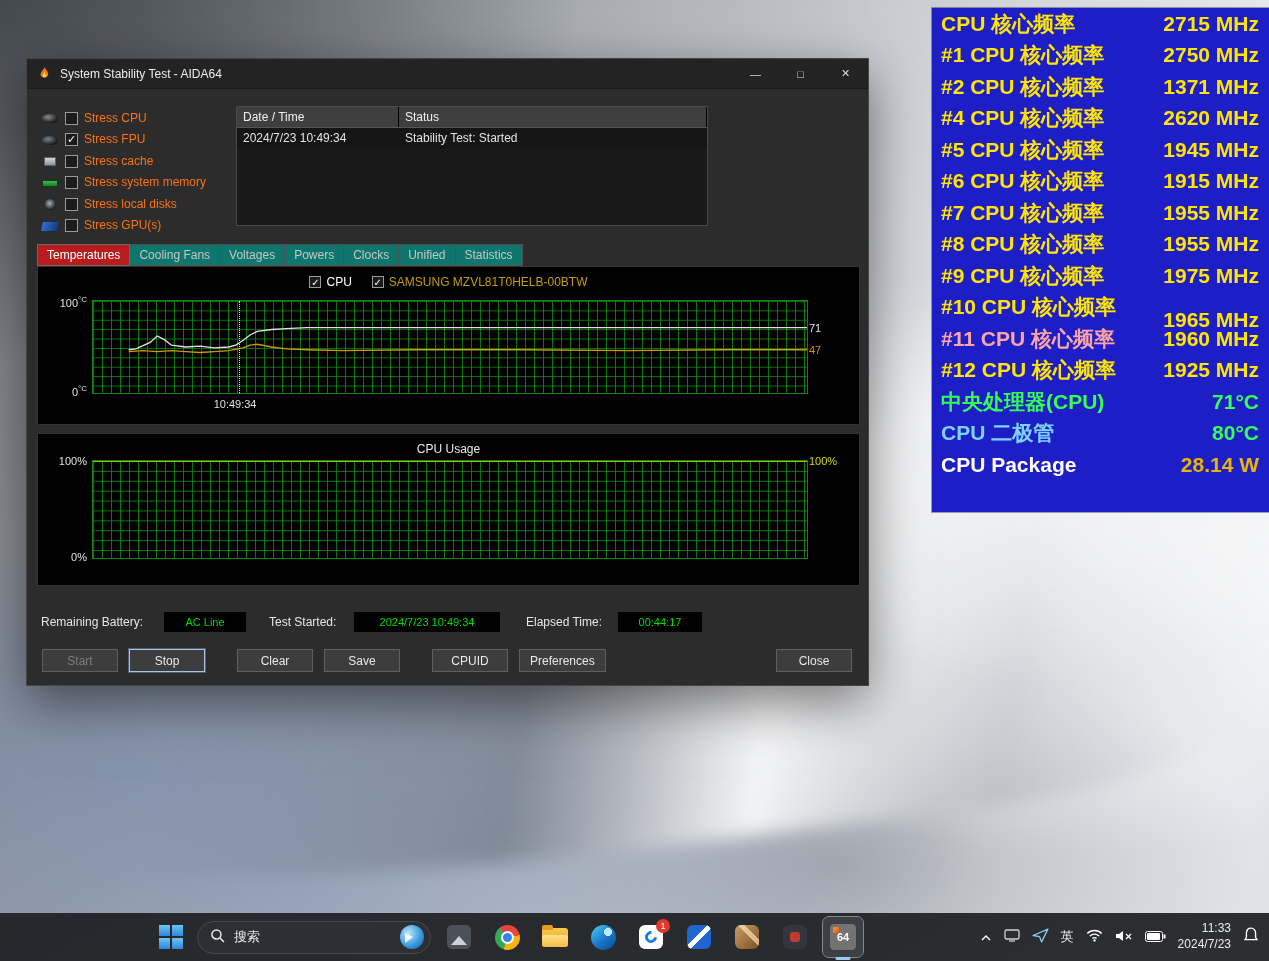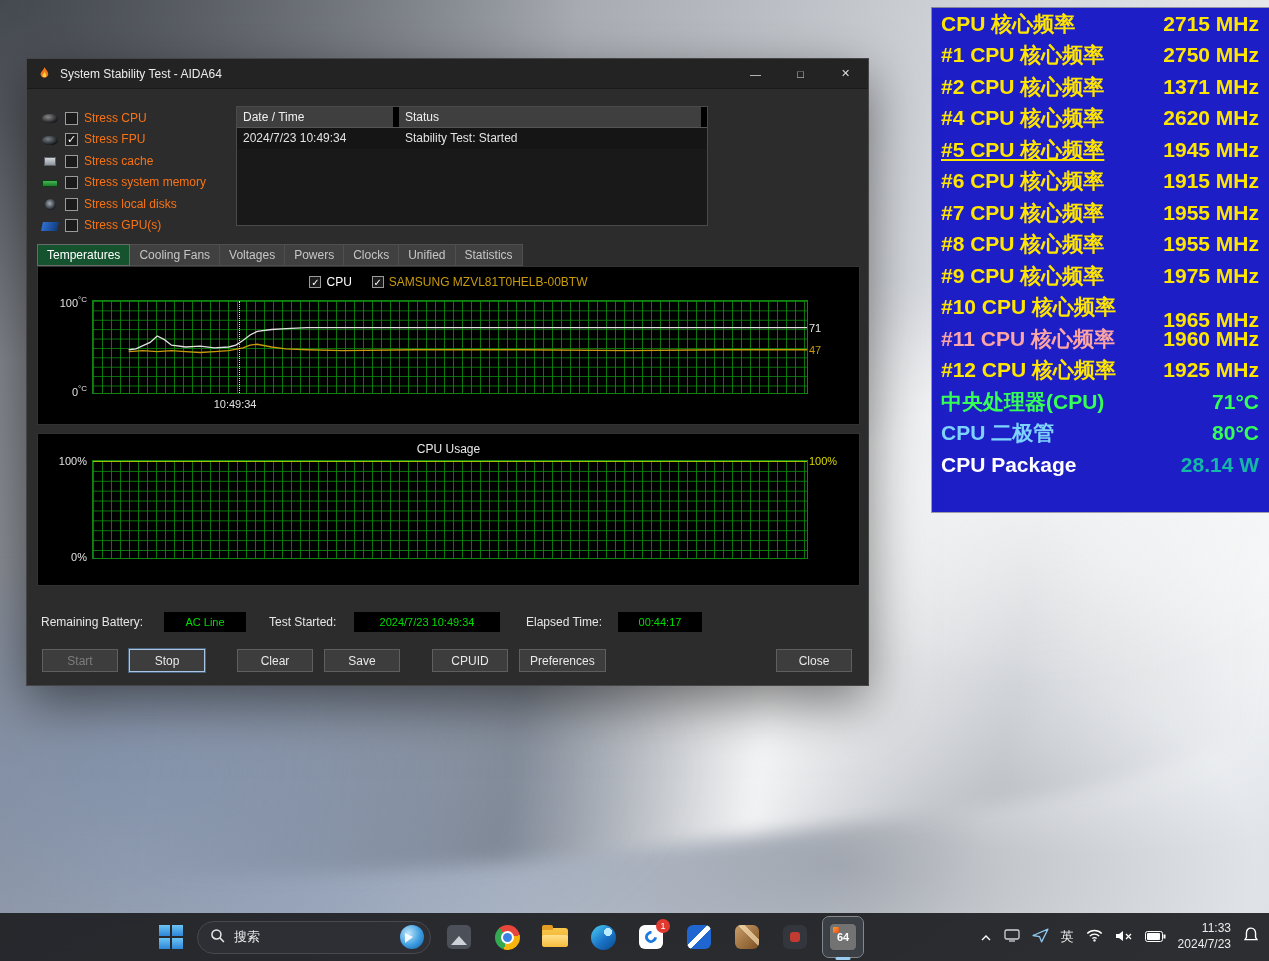--- a/index.html
+++ b/index.html
@@ -49,29 +49,29 @@
 .i-mem{width:16px;height:7px;background:linear-gradient(#46b552,#1d7c2b);border:1px solid #0f3d18}
 .i-disk{width:11px;height:11px;border-radius:50%;background:radial-gradient(circle at 42% 40%,#a6adb5,#1b2026 70%)}
 .i-gpu{width:16px;height:9px;background:linear-gradient(100deg,#2f72d6,#123a78);transform:skewX(-12deg)}
 .cb{width:13px;height:13px;border:1px solid #9a9a9a;background:#1b1b1b;display:inline-flex;
  align-items:center;justify-content:center;font-size:11px;color:#fff;flex:0 0 auto}
 .cb.checked::after{content:"✓"}
 
 
 .logtable{position:absolute;left:209px;top:17px;width:472px;height:120px;background:#191919;border:1px solid #4a4a4a}
 .log-head{display:grid;grid-template-columns:162px 1fr;height:21px;background:#3f3f3f;border-bottom:1px solid #555}
-.log-head div{padding:3px 0 0 6px;color:#f0f0f0;border-right:6px solid #000000}
+.log-head div{padding:3px 0 0 6px;color:#f0f0f0;border-right:1px solid #000000}
 .log-body .log-row{display:grid;grid-template-columns:162px 1fr;height:21px;background:#151515;color:#e2e2e2}
 .log-row div{padding:3px 0 0 6px}
 
 
 .tabs{position:absolute;left:10px;top:155px;display:flex}
-.tab{height:22px;line-height:21px;padding:0 9px;background:#404040;border:1px solid #4f4f4f;
+.tab{height:22px;line-height:21px;padding:0 9px;background:#0f766e;border:1px solid #4f4f4f;
  margin-right:-1px;color:#c6c6c6;cursor:default}
-.tab.active{background:#14532d;color:#fff;border-color:#6a6a6a;position:relative;z-index:2}
+.tab.active{background:#b91c1c;color:#fff;border-color:#6a6a6a;position:relative;z-index:2}
 
 
 .gpanel{position:absolute;left:10px;width:823px;background:#000;border:1px solid #333}
 .gpanel.temps{top:177px;height:159px}
 .gpanel.usage{top:344px;height:153px}
 .legend{position:absolute;top:8px;left:0;right:0;display:flex;justify-content:center;gap:20px;align-items:center}
 .legend-item{display:flex;align-items:center;gap:5px}
 .legend .cb{width:12px;height:12px;font-size:10px}
 .legend-cpu{color:#fff}
 .legend-ssd{color:#c89b0c}
@@ -186,21 +186,21 @@
         <span style="color: rgb(255, 230, 0);">1371 MHz</span>
       </div>
 
 
       <div class="osd-row">
         <span style="color: rgb(255, 230, 0);">#4 CPU 核心频率</span>
         <span style="color: rgb(255, 230, 0);">2620 MHz</span>
       </div>
 
       <div class="osd-row">
-        <span style="color: rgb(255, 230, 0); text-decoration: underline;">#5 CPU 核心频率</span>
+        <span style="color: rgb(255, 230, 0);">#5 CPU 核心频率</span>
         <span style="color: rgb(255, 230, 0);">1945 MHz</span>
       </div>
 
       <div class="osd-row">
         <span style="color: rgb(255, 230, 0);">#6 CPU 核心频率</span>
         <span style="color: rgb(255, 230, 0);">1915 MHz</span>
       </div>
 
       <div class="osd-row">
         <span style="color: rgb(255, 230, 0);">#7 CPU 核心频率</span>
@@ -237,21 +237,21 @@
         <span style="color: rgb(53, 255, 85);">71°C</span>
       </div>
 
       <div class="osd-row">
         <span style="color: #7dd3fc;">CPU 二极管</span>
         <span style="color: rgb(53, 255, 85);">80°C</span>
       </div>
 
       <div class="osd-row">
         <span style="color: rgb(255, 255, 255);">CPU Package</span>
-        <span style="color: #14b8a6;">28.14 W</span>
+        <span style="color: #eab308;">28.14 W</span>
       </div>
     </div>
 
   <div class="win">
     <div class="titlebar">
       <span class="flame">
         <svg viewBox="0 0 16 16" width="15" height="15">
             <path d="M8 1 C9 4 12 5 12 9 A4.2 4.2 0 0 1 3.8 9 C3.8 6 7 4.5 8 1 Z" fill="#f07818"></path>
             <path d="M8 6 C8.6 8 10 8.4 10 10.4 A2.1 2.1 0 0 1 5.9 10.4 C5.9 8.8 7.4 7.8 8 6 Z" fill="#ffd24a"></path>
           </svg>

